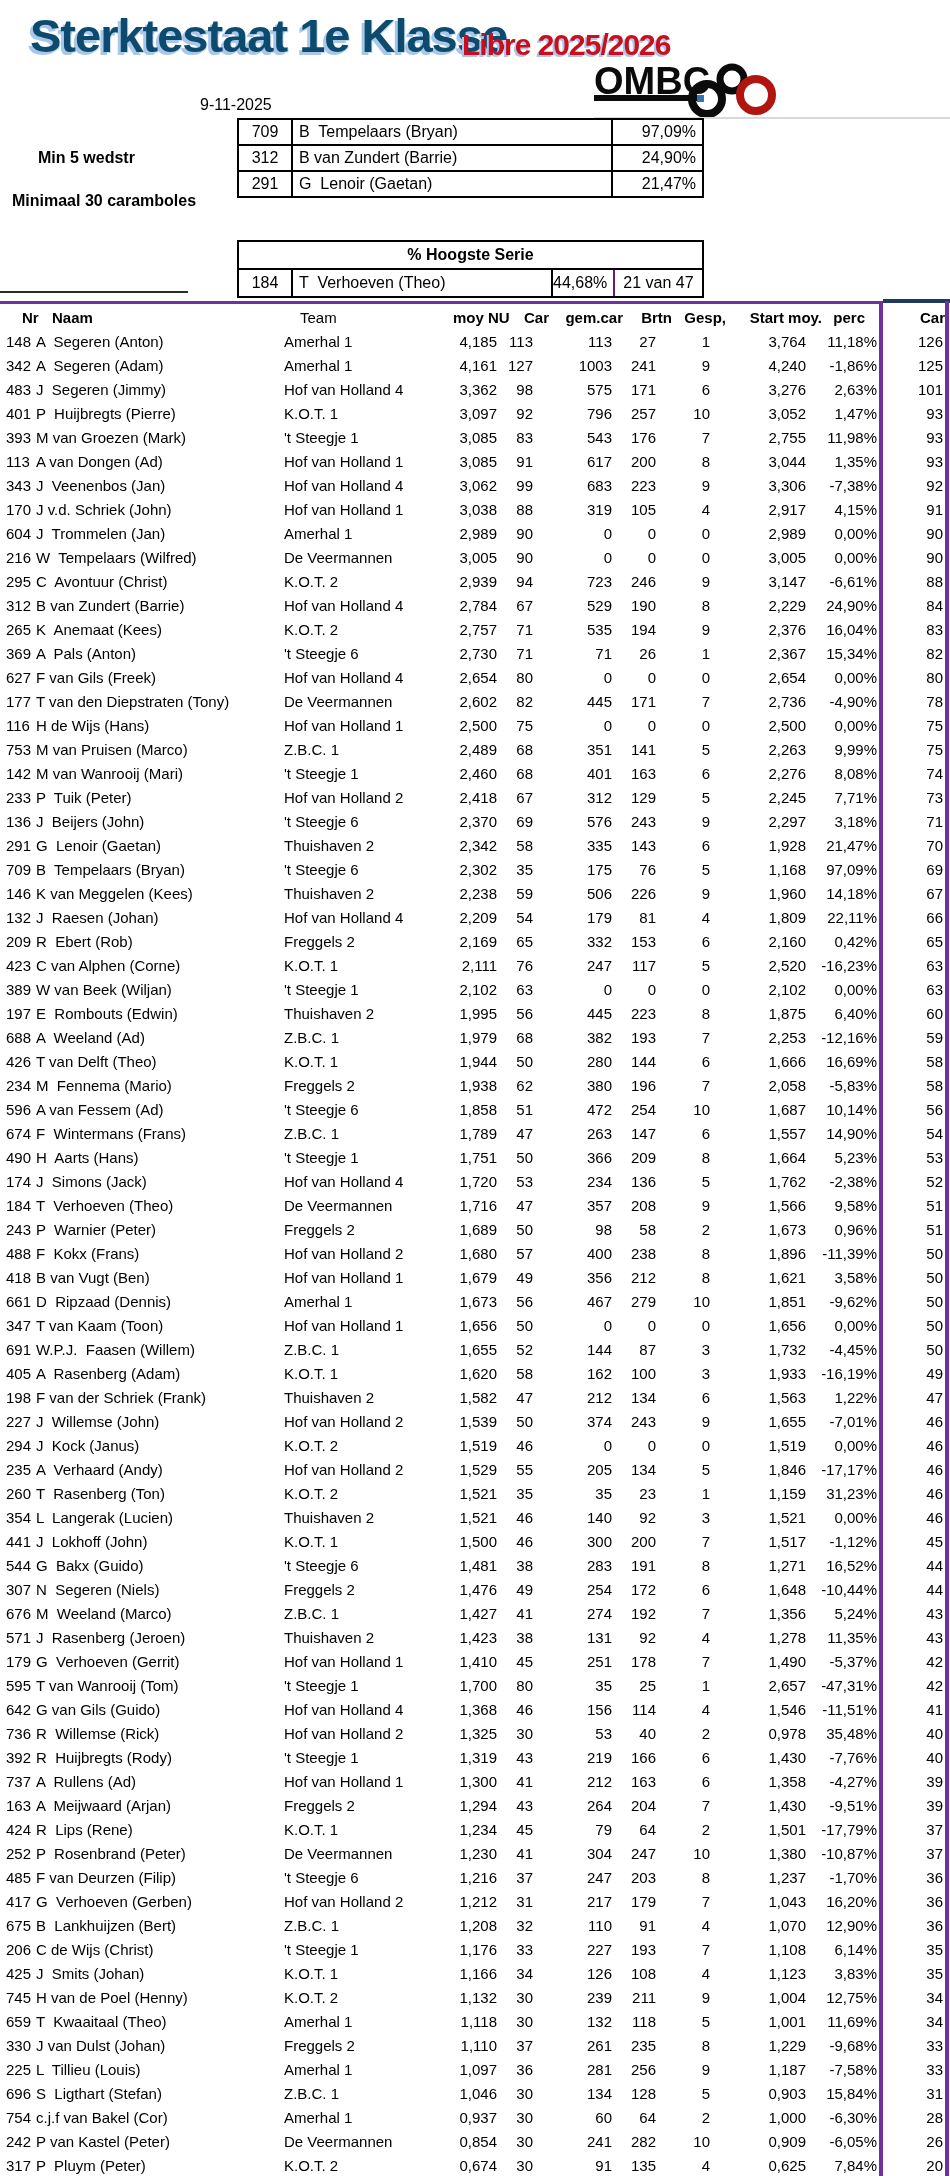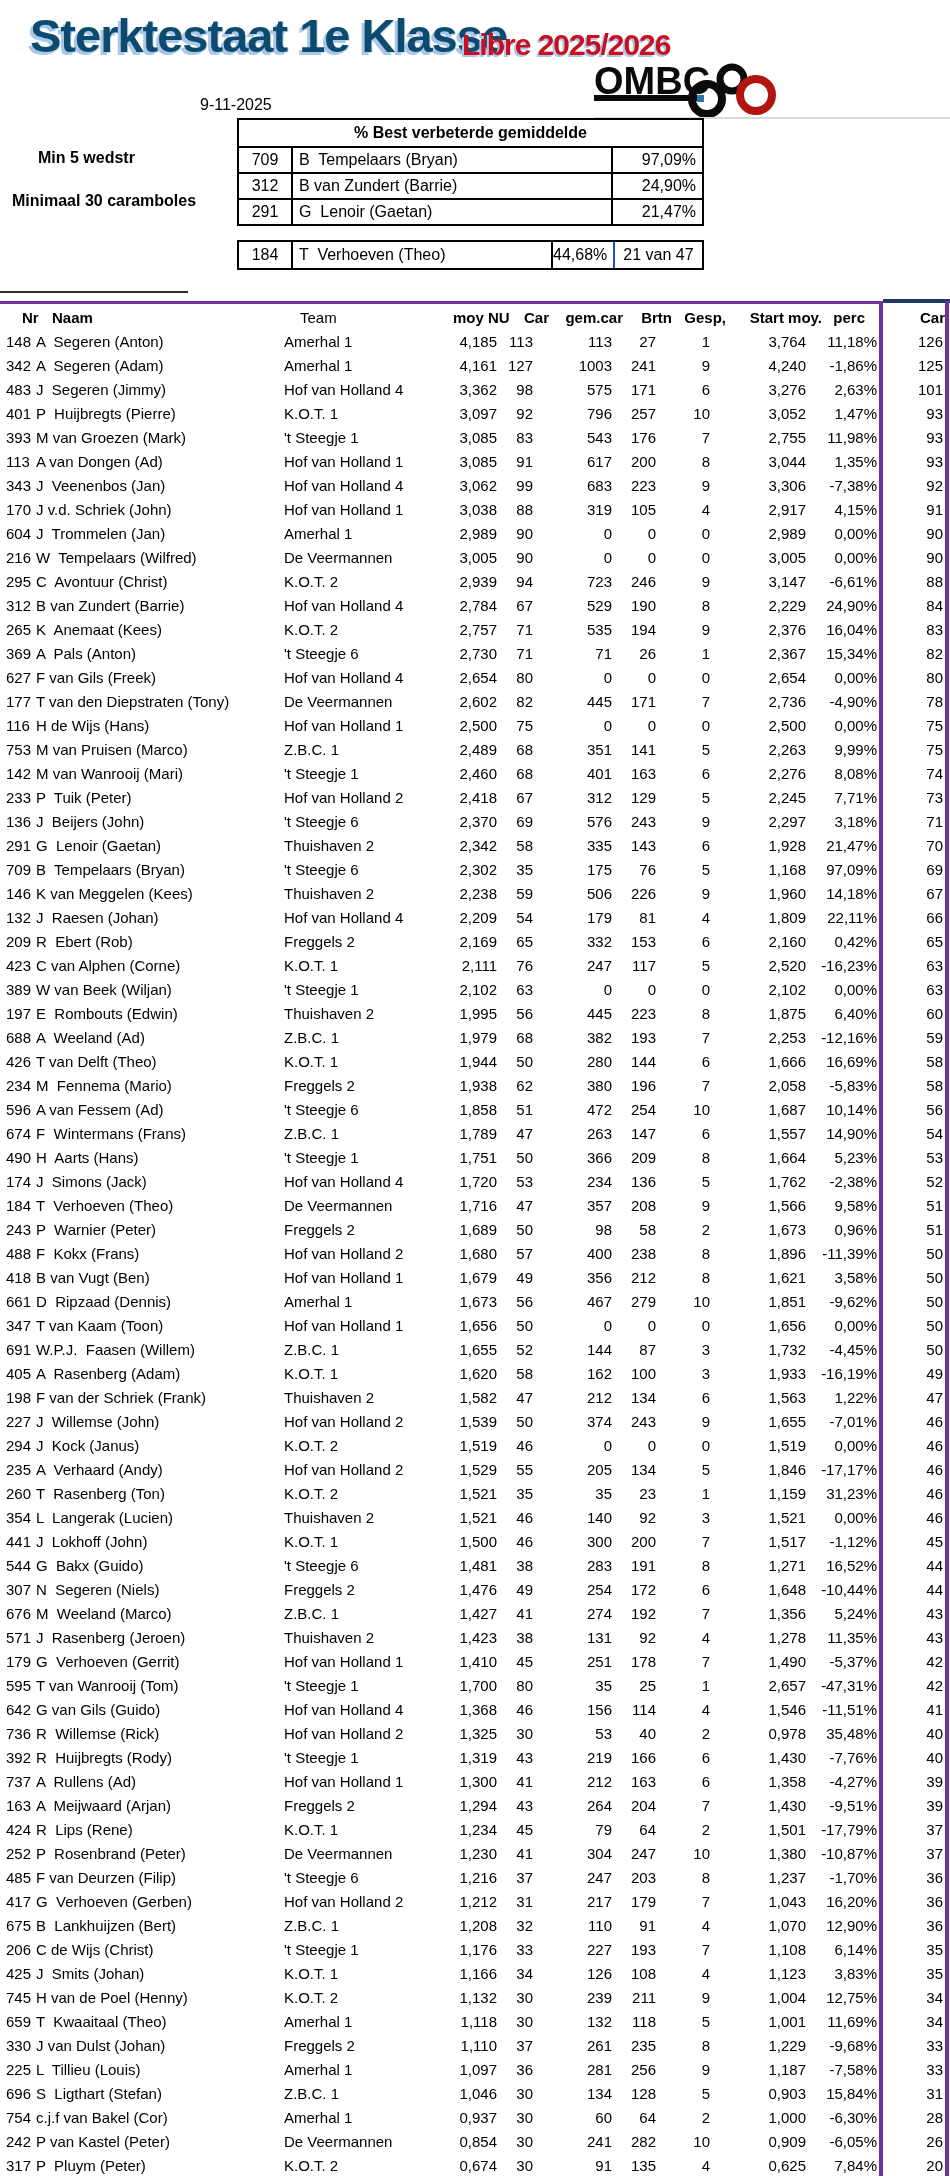--- a/index.html
+++ b/index.html
@@ -40,21 +40,21 @@
   .mini .mrow{display:flex;height:24px;line-height:24px;}
   .mini .mrow + .mrow{border-top:2px solid #000;}
   .mini .mnum{width:52px;text-align:center;border-right:2px solid #000;flex:none;}
   .mini .mname{padding-left:6px;white-space:pre;flex:auto;overflow:hidden;}
   .mini .mpct{text-align:right;padding-right:6px;border-left:2px solid #000;flex:none;}
   .mini1{left:237px;top:118px;width:463px;}
   .mini1 .mpct{width:83px;}
   .mini2{left:237px;top:240px;width:463px;}
   .mini2 .mrow{height:26px;line-height:26px;}
   .mini2 .mpct{width:54px;}
-  .mini2 .mrange{width:87px;text-align:center;border-left:2px solid #1d4ed8;flex:none;}
+  .mini2 .mrange{width:87px;text-align:center;border-left:2px solid #701a75;flex:none;}
 
   
   .stub-line{left:0;top:291px;width:188px;height:2px;background:#2a2a2a;}
   .purple-top{left:0;top:301px;width:879px;height:3px;background:#7030A0;}
   .navy-top{left:883px;top:299px;width:67px;height:4px;background:#1F3864;}
   .purple-v-left{left:879px;top:301px;width:4px;height:1875px;background:#7030A0;}
   .purple-v-right{left:945px;top:301px;width:4px;height:1875px;background:#7030A0;}
 
   
   .hrow{left:16px;top:305px;width:764px;height:25px;font-weight:bold;font-size:15.5px;}
@@ -95,39 +95,39 @@
   <circle cx="68" cy="37" r="16" fill="none" stroke="#B01510" stroke-width="8"></circle>
   <rect x="9" y="37" width="7" height="7" fill="#2E75B6"></rect>
 </svg>
 <div class="abs logo-grayline"></div>
 
 <div class="abs date">9-11-2025</div>
 <div class="abs note note1">Min 5 wedstr</div>
 <div class="abs note note2">Minimaal 30 caramboles</div>
 
 <div class="mini mini1">
-  <div class="mhdr">% Best verbeterde gemiddelde</div>
   <div class="mrow">
     <span class="mnum">709</span>
     <span class="mname">B  Tempelaars (Bryan)</span>
     <span class="mpct">97,09%</span>
   </div>
   <div class="mrow">
     <span class="mnum">312</span>
     <span class="mname">B van Zundert (Barrie)</span>
     <span class="mpct">24,90%</span>
   </div>
   <div class="mrow">
     <span class="mnum">291</span>
     <span class="mname">G  Lenoir (Gaetan)</span>
     <span class="mpct">21,47%</span>
   </div>
 </div>
 
 <div class="mini mini2">
+  <div class="mhdr">% Hoogste Serie</div>
   <div class="mrow">
     <span class="mnum">184</span>
     <span class="mname">T  Verhoeven (Theo)</span>
     <span class="mpct">44,68%</span>
     <span class="mrange">21 van 47</span>
   </div>
 </div>
 
 <div class="abs stub-line"></div>
 <div class="abs purple-top"></div>

